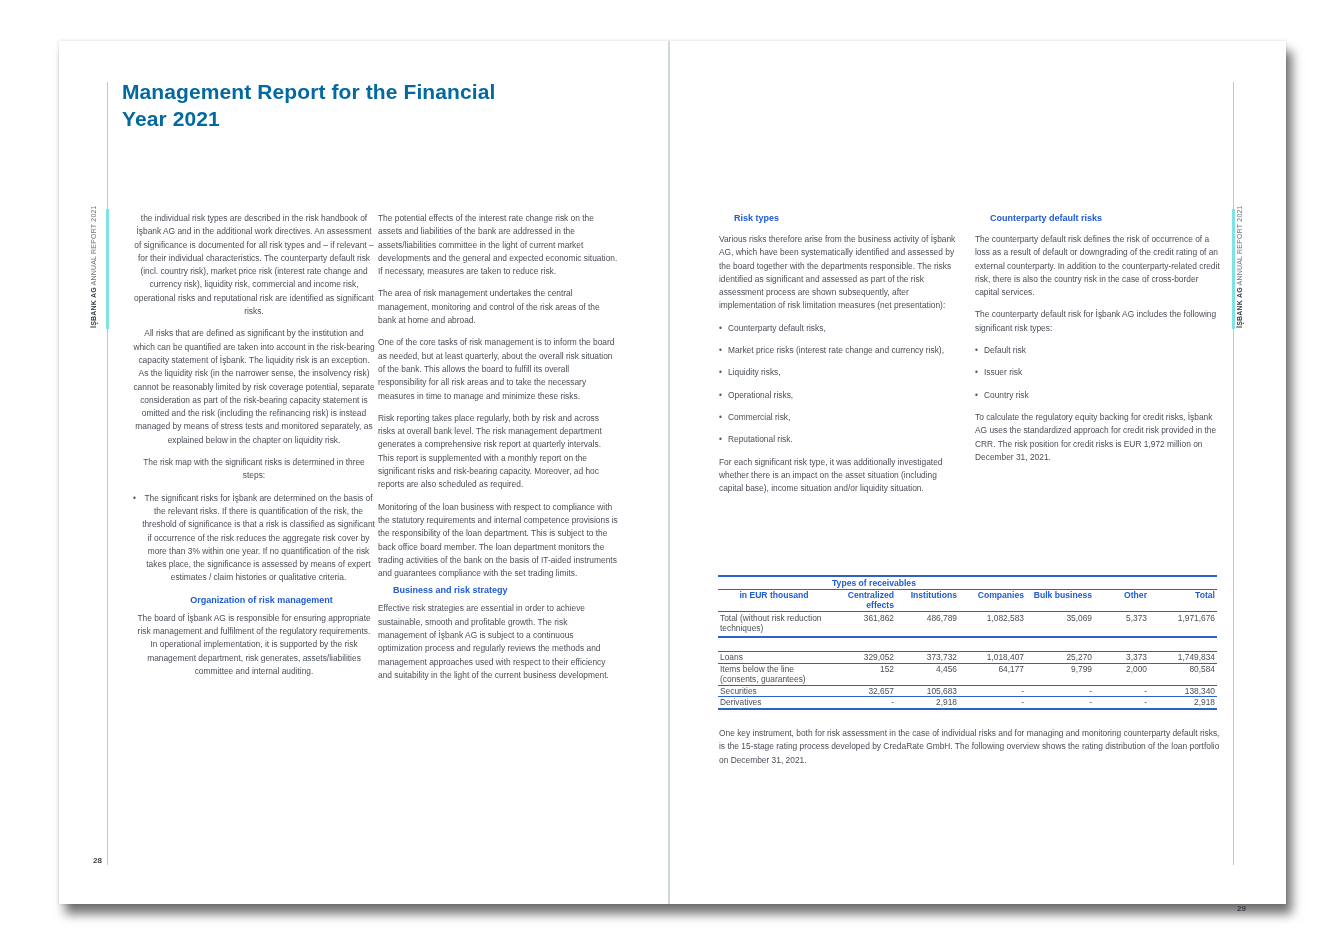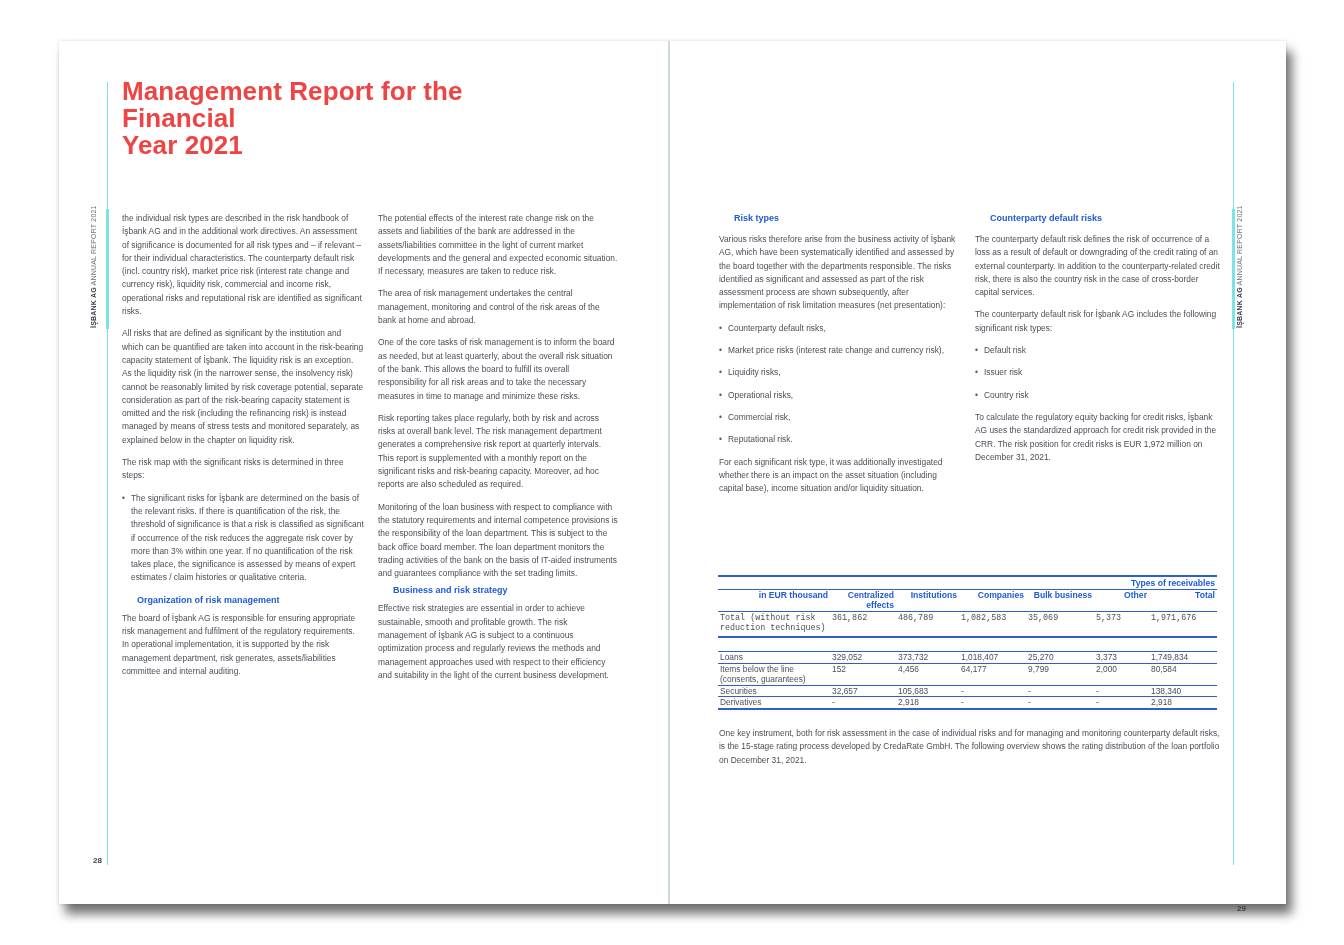--- a/index.html
+++ b/index.html
@@ -27,64 +27,64 @@
     white-space: nowrap; transform-origin: left top;
   }
   .side-label b { color: #333a42; font-weight: bold; }
   .side-label.l { transform: rotate(-90deg); }
   .side-label.r { transform: rotate(-90deg); }
 
   .page-num { position: absolute; font-size: 8px; color: #3c424a; font-weight: bold; }
 
   .title {
     position: absolute; left: 63px; top: 37px; width: 440px;
-    font-size: 26px; line-height: 27px; color: #ef4444; font-weight: bold;
+    font-size: 21px; line-height: 27px; color: #0369a1; font-weight: bold;
     letter-spacing: 0.1px;
   }
 
   .col { position: absolute; font-size: 8.4px; line-height: 13.3px; color: #4a4f57; }
   .col p { margin-bottom: 9px; }
   .col h3 { font-size: 9px; color: #1f5bd6; font-weight: bold; margin-bottom: 9px; line-height: 12px; margin-left: 15px; }
   .col ul { list-style: none; margin-bottom: 9px; }
   .col li { position: relative; padding-left: 9px; margin-bottom: 9px; }
   .col li:before { content: "•"; position: absolute; left: 0; top: 0; color: #555; }
 
   table.recv {
     position: absolute; left: 659px; top: 534px; width: 499px;
     border-collapse: collapse; font-size: 8.4px; line-height: 10.5px; color: #4a4f57;
   }
   table.recv th { color: #1f5bd6; font-weight: bold; font-size: 8.6px; }
   table.recv td, table.recv th { padding: 0 2px; vertical-align: top; }
-  table.recv .num { }
-  table.recv tr.group-head th { text-align: right; border-top: 2px solid #2d61c9; border-bottom: 1px solid #2d61c9; padding-top: 1px; }
+  table.recv .num { text-align: right; }
+  table.recv tr.group-head th { text-align: left; border-top: 2px solid #2d61c9; border-bottom: 1px solid #2d61c9; padding-top: 1px; }
   table.recv tr.col-head th { text-align: right; padding-bottom: 0; }
-  table.recv tr.col-head th.first { text-align: right; }
+  table.recv tr.col-head th.first { text-align: center; }
   table.recv tr.col-head { border-bottom: 1px solid #2d61c9; }
-  table.recv tr.total-row td { padding-top: 1px; padding-bottom: 2px; font-family: Liberation Mono, monospace; }
+  table.recv tr.total-row td { padding-top: 1px; padding-bottom: 2px; }
   table.recv tr.spacer td { height: 15px; border-top: 2px solid #2d61c9; border-bottom: 1px solid #2d61c9; }
   table.recv tr.row td { border-bottom: 1px solid #2d61c9; padding-top: 0; padding-bottom: 0; }
   table.recv tr.row.last td { border-bottom: 2px solid #2d61c9; }
 </style>
 </head>
 <body>
 
 <div class="spread">
 
   <div class="page left">
     <div class="cyan-rule" style="left:48px; top:41px; height:783px;"></div>
     <div class="cyan-thick" style="left:47px; top:168px; height:120px;"></div>
 
     <div class="side-label l" style="left:31px; top:287px;"><b>İŞBANK AG</b><span> ANNUAL REPORT 2021</span></div>
 
     <div class="title">
       <div>Management Report for the Financial</div>
       <div>Year 2021</div>
     </div>
 
-    <div class="col" style="left:63px; top:171px; width:242px;">
+    <div class="col" style="left:74px; top:171px; width:242px;text-align:center;">
       <p>the individual risk types are described in the risk handbook of İşbank AG and in the additional work directives. An assessment of significance is documented for all risk types and – if relevant – for their individual characteristics. The counterparty default risk (incl. country risk), market price risk (interest rate change and currency risk), liquidity risk, commercial and income risk, operational risks and reputational risk are identified as significant risks.</p>
       <p>All risks that are defined as significant by the institution and which can be quantified are taken into account in the risk-bearing capacity statement of İşbank. The liquidity risk is an exception. As the liquidity risk (in the narrower sense, the insolvency risk) cannot be reasonably limited by risk coverage potential, separate consideration as part of the risk-bearing capacity statement is omitted and the risk (including the refinancing risk) is instead managed by means of stress tests and monitored separately, as explained below in the chapter on liquidity risk.</p>
       <p>The risk map with the significant risks is determined in three steps:</p>
       <ul>
         <li style="margin-bottom:4px;">The significant risks for İşbank are determined on the basis of the relevant risks. If there is quantification of the risk, the threshold of significance is that a risk is classified as significant if occurrence of the risk reduces the aggregate risk cover by more than 3% within one year. If no quantification of the risk takes place, the significance is assessed by means of expert estimates / claim histories or qualitative criteria.</li>
       </ul>
       <h3 style="margin-bottom:6px;">Organization of risk management</h3>
       <p>The board of İşbank AG is responsible for ensuring appropriate risk management and fulfilment of the regulatory requirements. In operational implementation, it is supported by the risk management department, risk generates, assets/liabilities committee and internal auditing.</p>
     </div>
 

